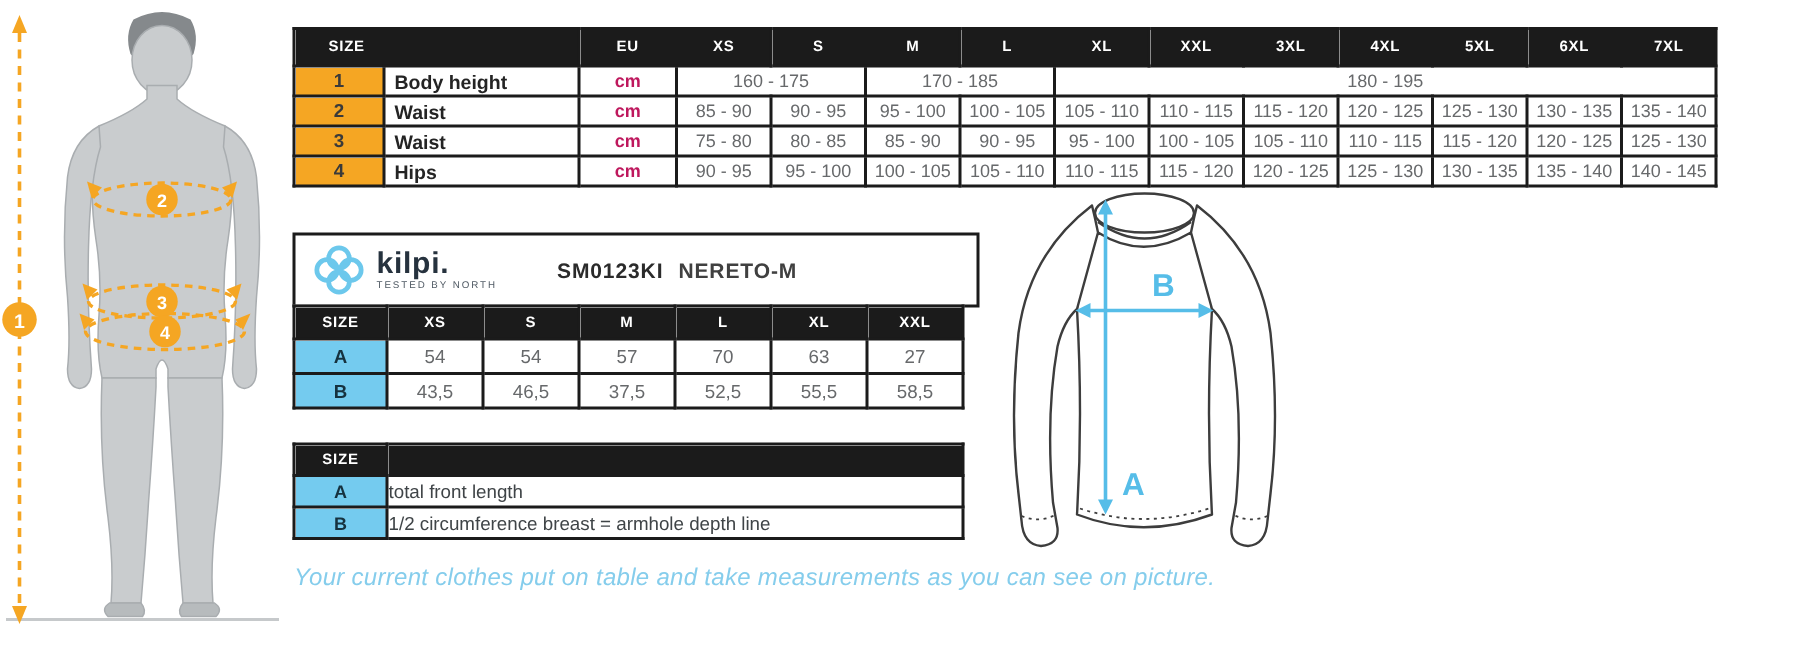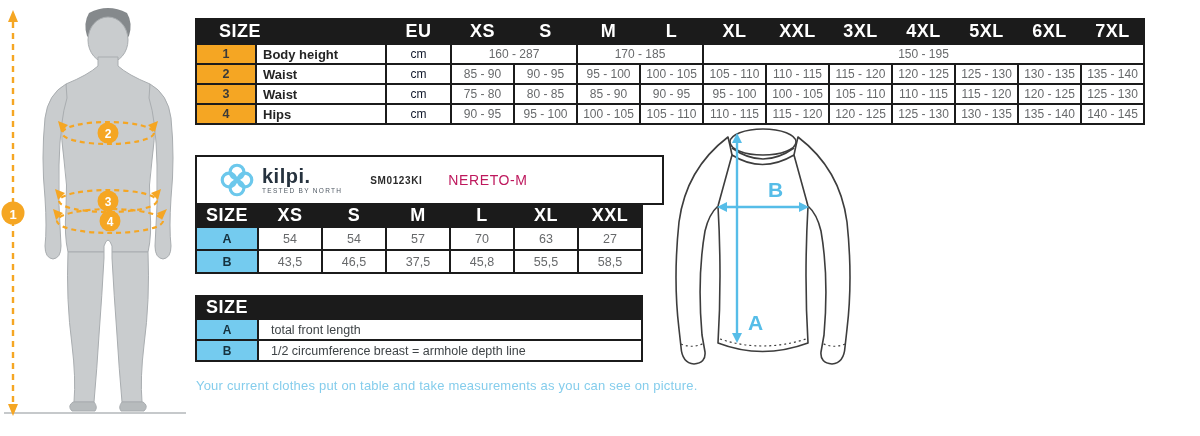--- a/index.html
+++ b/index.html
@@ -5,57 +5,57 @@
   html,body{margin:0;padding:0;background:#fff;}
   .canvas{
     position:relative;width:1200px;height:436px;background:#fff;overflow:hidden;
     font-family:"Liberation Sans","DejaVu Sans",sans-serif;
   }
   svg text{font-family:"Liberation Sans","DejaVu Sans",sans-serif;}
 
   
   .tbl{border-collapse:collapse;table-layout:fixed;position:absolute;background:#fff;}
   .tbl td,.tbl th{border:2px solid var(--table-black,#1b1b1b);overflow:hidden;white-space:nowrap;padding:0;}
-  .tbl th{background:var(--table-black,#1b1b1b);color:#fff;font-size:18px;font-weight:bold;
+  .tbl th{background:var(--table-black,#1b1b1b);color:#fff;font-size:10px;font-weight:bold;
           letter-spacing:.5px;text-align:center;}
   .tbl td{text-align:center;font-size:12px;color:#67696b;background:#fff;}
 
   
   .main-table{left:195px;top:18px;width:948px;}
   .main-table th{height:23px;}
   .main-table td{height:18px;}
   .main-table .size-h{text-align:left;padding-left:22px;}
   .main-table .num{background:var(--accent-orange,#F5A623);color:#3a3a3a;font-weight:bold;font-size:12.5px;}
   .main-table .rowlabel{text-align:left;padding-left:6px;color:#242424;font-weight:bold;font-size:13px;}
-  .main-table .unit{color:#0f172a;}
+  .main-table .unit{color:#be185d;font-weight:bold;}
 
   
   .logo-box{position:absolute;left:195px;top:155px;width:444px;height:46px;border:2px solid var(--table-black,#1b1b1b);
-            background:#fff;display:flex;align-items:center;padding-left:21px;}
+            background:#fff;display:flex;align-items:center;padding-left:10px;}
   .brand-block{margin-left:6px;display:flex;flex-direction:column;}
   .brand-name{font-size:20px;font-weight:bold;color:var(--brand-navy,#26323E);letter-spacing:.5px;line-height:20px;}
   .brand-tagline{font-size:6.5px;letter-spacing:1.3px;color:#505a64;margin-top:1px;}
-  .product-code{margin-left:28px;font-size:10px;font-weight:bold;color:#2b2b2b;letter-spacing:.6px;}
-  .product-name{margin-left:26px;font-size:14px;font-weight:normal;color:#be185d;letter-spacing:.6px;}
+  .product-code{margin-left:40px;font-size:14px;font-weight:bold;color:#2b2b2b;letter-spacing:.6px;}
+  .product-name{margin-left:10px;font-size:14px;font-weight:bold;color:#404040;letter-spacing:.6px;}
 
   
   .product-table{left:195px;top:203px;width:446px;}
   .product-table th{height:20px;}
   .product-table td{height:21px;font-size:12.5px;}
   .ab-cell{background:var(--cell-blue,#74CBEF)!important;color:#16323f!important;font-weight:bold;font-size:13px;}
 
   
   .legend-table{left:195px;top:295px;width:446px;}
   .legend-table th{height:19px;}
   .legend-table td{height:19px;}
-  .legend-table .desc{text-align:left;padding-left:12px;color:#3f4447;font-size:12.5px;}
-
-  
-  .notes{position:absolute;left:196px;top:374px;font-size:13px;line-height:23px;
-         color:var(--note-blue,#85CDEC);letter-spacing:.2px;}
+  .legend-table .desc{text-align:left;padding-left:0;color:#3f4447;font-size:12.5px;}
+
+  
+  .notes{position:absolute;left:196px;top:374px;font-size:16px;line-height:23px;
+         color:var(--note-blue,#85CDEC);letter-spacing:.2px;font-style:italic;}
 
   
   .figure-svg{position:absolute;left:0;top:0;}
   .shirt-svg{position:absolute;left:648px;top:127px;}
   .orange-fill{fill:var(--accent-orange,#F5A623);}
   .orange-stroke{stroke:var(--accent-orange,#F5A623);}
   .blue-stroke{stroke:var(--arrow-blue,#56BDE8);}
   .blue-fill{fill:var(--arrow-blue,#56BDE8);}
   .logo-stroke{stroke:var(--logo-blue,#6CC8EC);}
 </style>
@@ -152,23 +152,23 @@
       <th>3XL</th>
       <th>4XL</th>
       <th>5XL</th>
       <th>6XL</th>
       <th>7XL</th>
     </tr>
     <tr>
       <td class="num">1</td>
       <td class="rowlabel">Body height</td>
       <td class="unit">cm</td>
-      <td colspan="2">160 - 287</td>
+      <td colspan="2">160 - 175</td>
       <td colspan="2">170 - 185</td>
-      <td colspan="7">150 - 195</td>
+      <td colspan="7">180 - 195</td>
     </tr>
     <tr>
       <td class="num">2</td>
       <td class="rowlabel">Waist</td>
       <td class="unit">cm</td>
       <td>85 - 90</td>
       <td>90 - 95</td>
       <td>95 - 100</td>
       <td>100 - 105</td>
       <td>105 - 110</td>
@@ -258,21 +258,21 @@
       <td>57</td>
       <td>70</td>
       <td>63</td>
       <td>27</td>
     </tr>
     <tr>
       <td class="ab-cell">B</td>
       <td>43,5</td>
       <td>46,5</td>
       <td>37,5</td>
-      <td>45,8</td>
+      <td>52,5</td>
       <td>55,5</td>
       <td>58,5</td>
     </tr>
   </tbody>
     </table>
 
   <table class="tbl legend-table">
     <colgroup>
         <col style="width:62px">
         <col style="width:384px">

